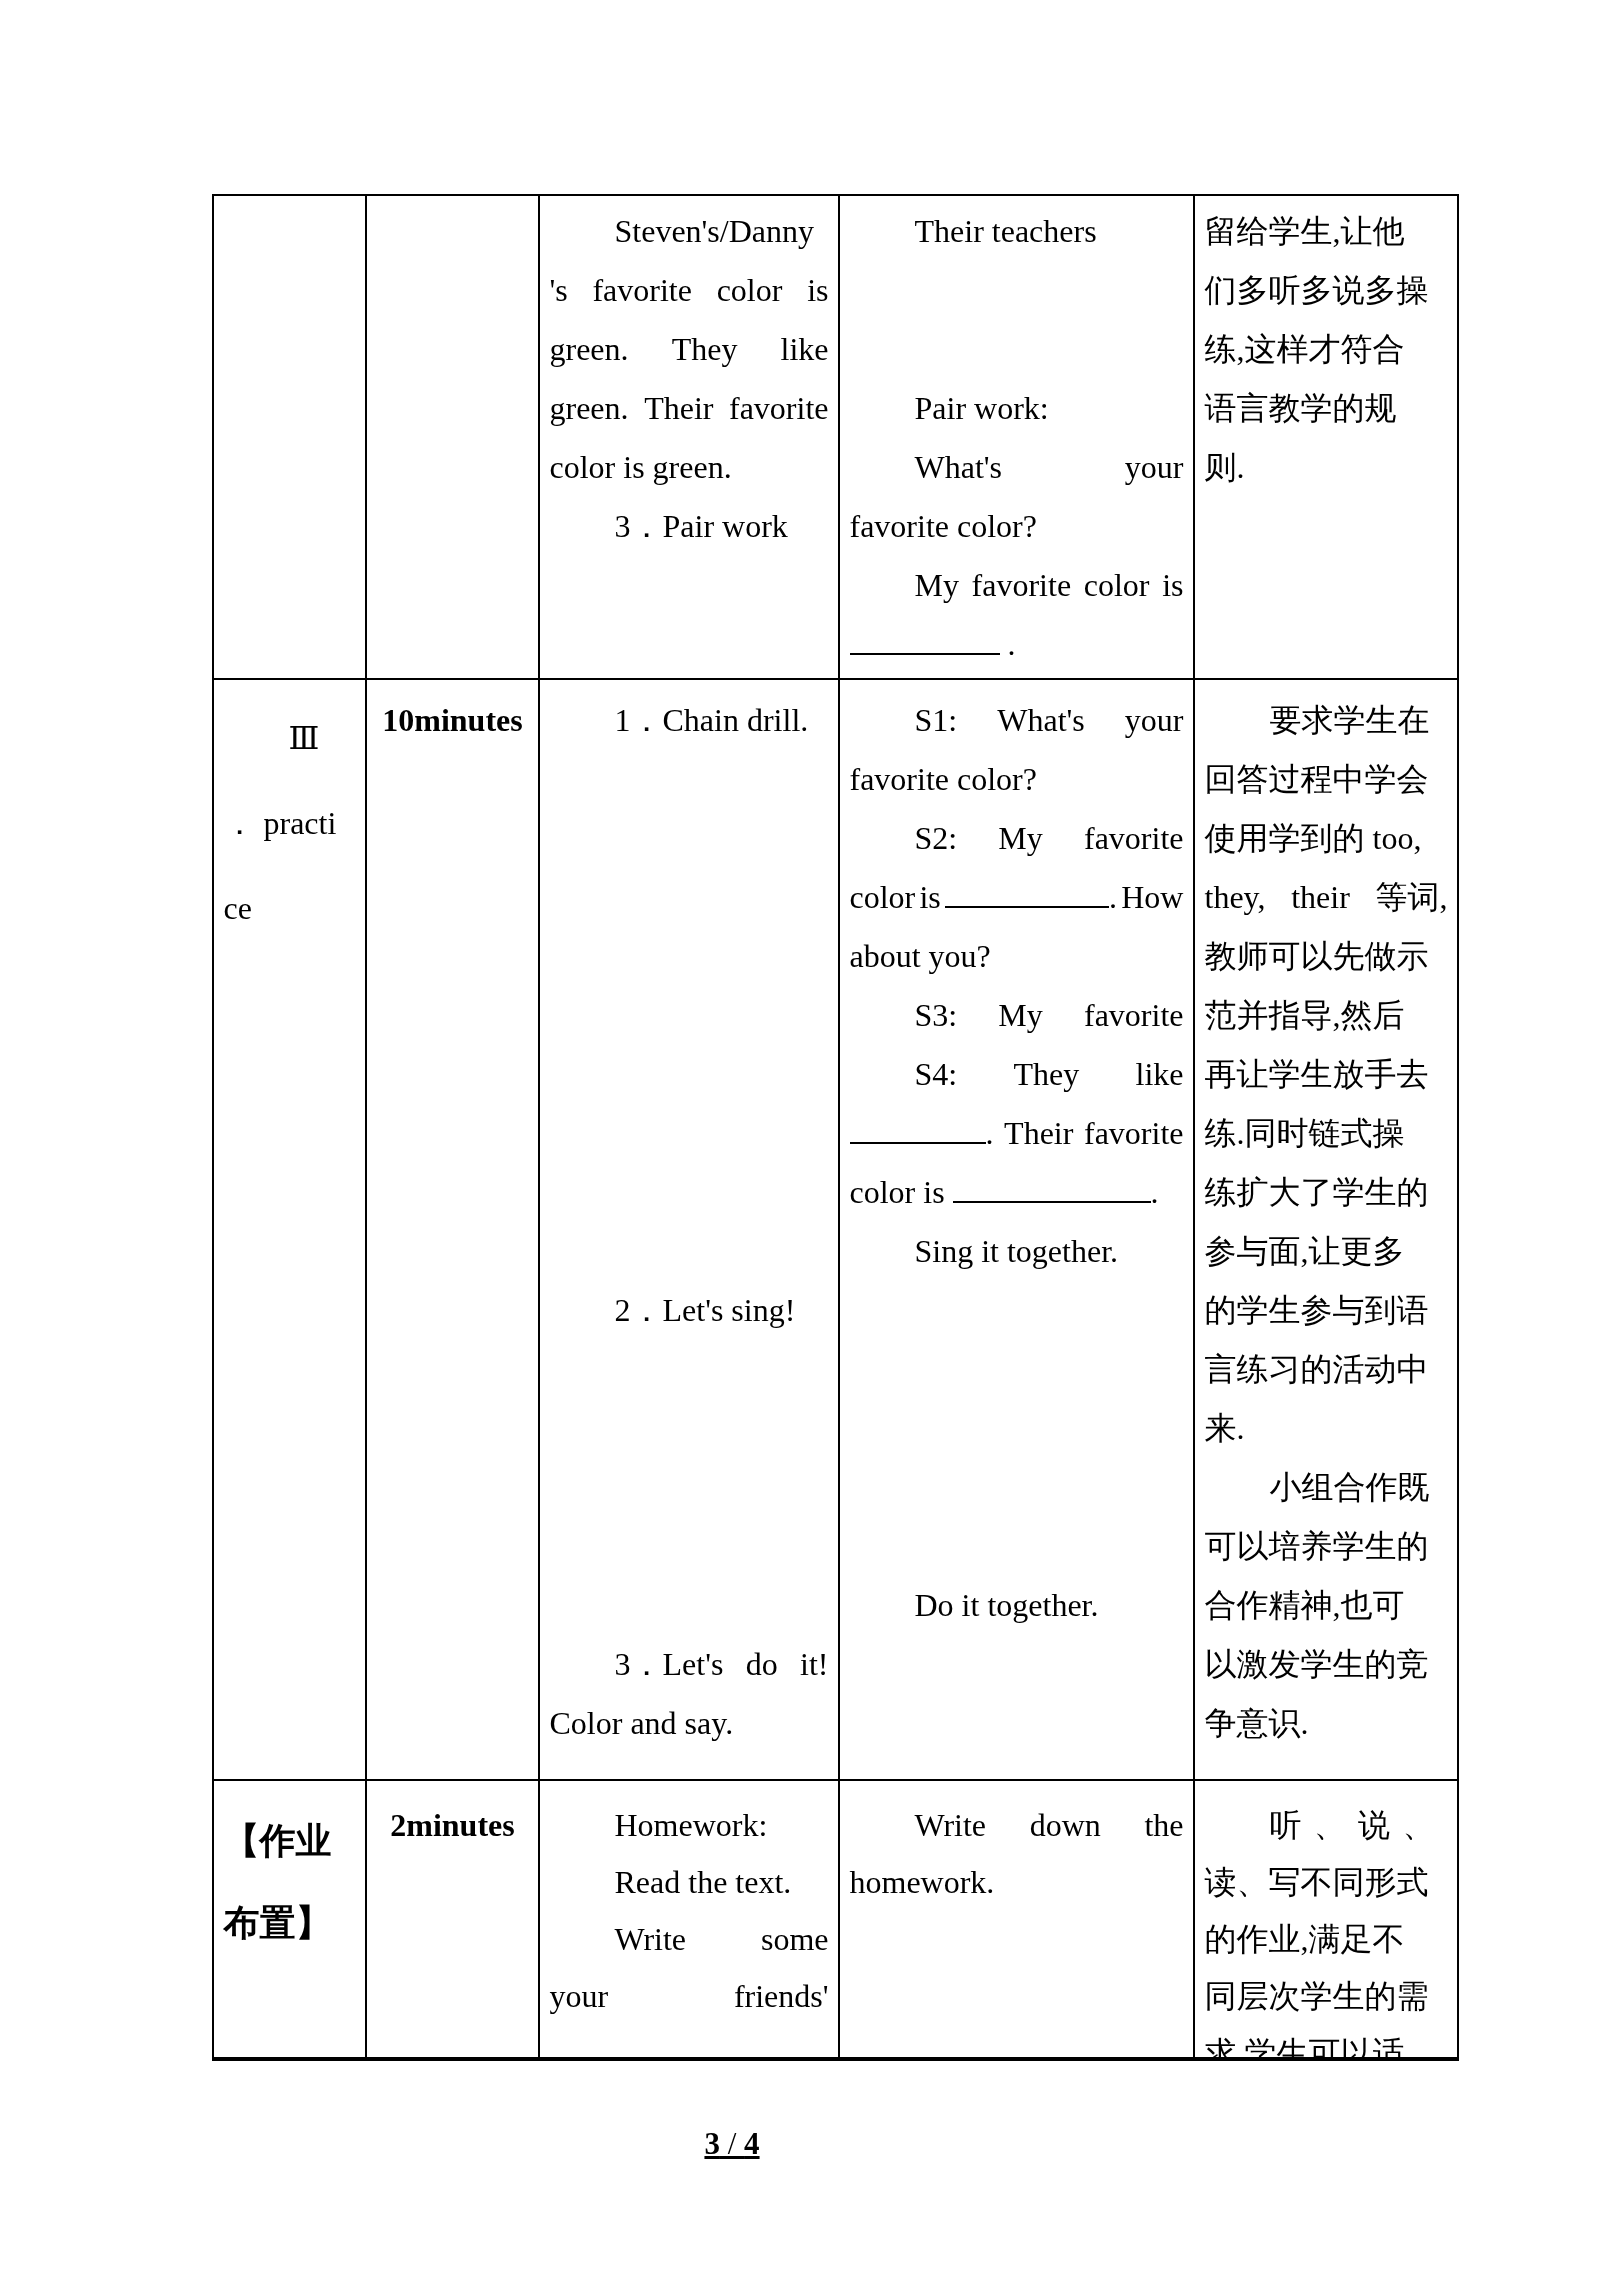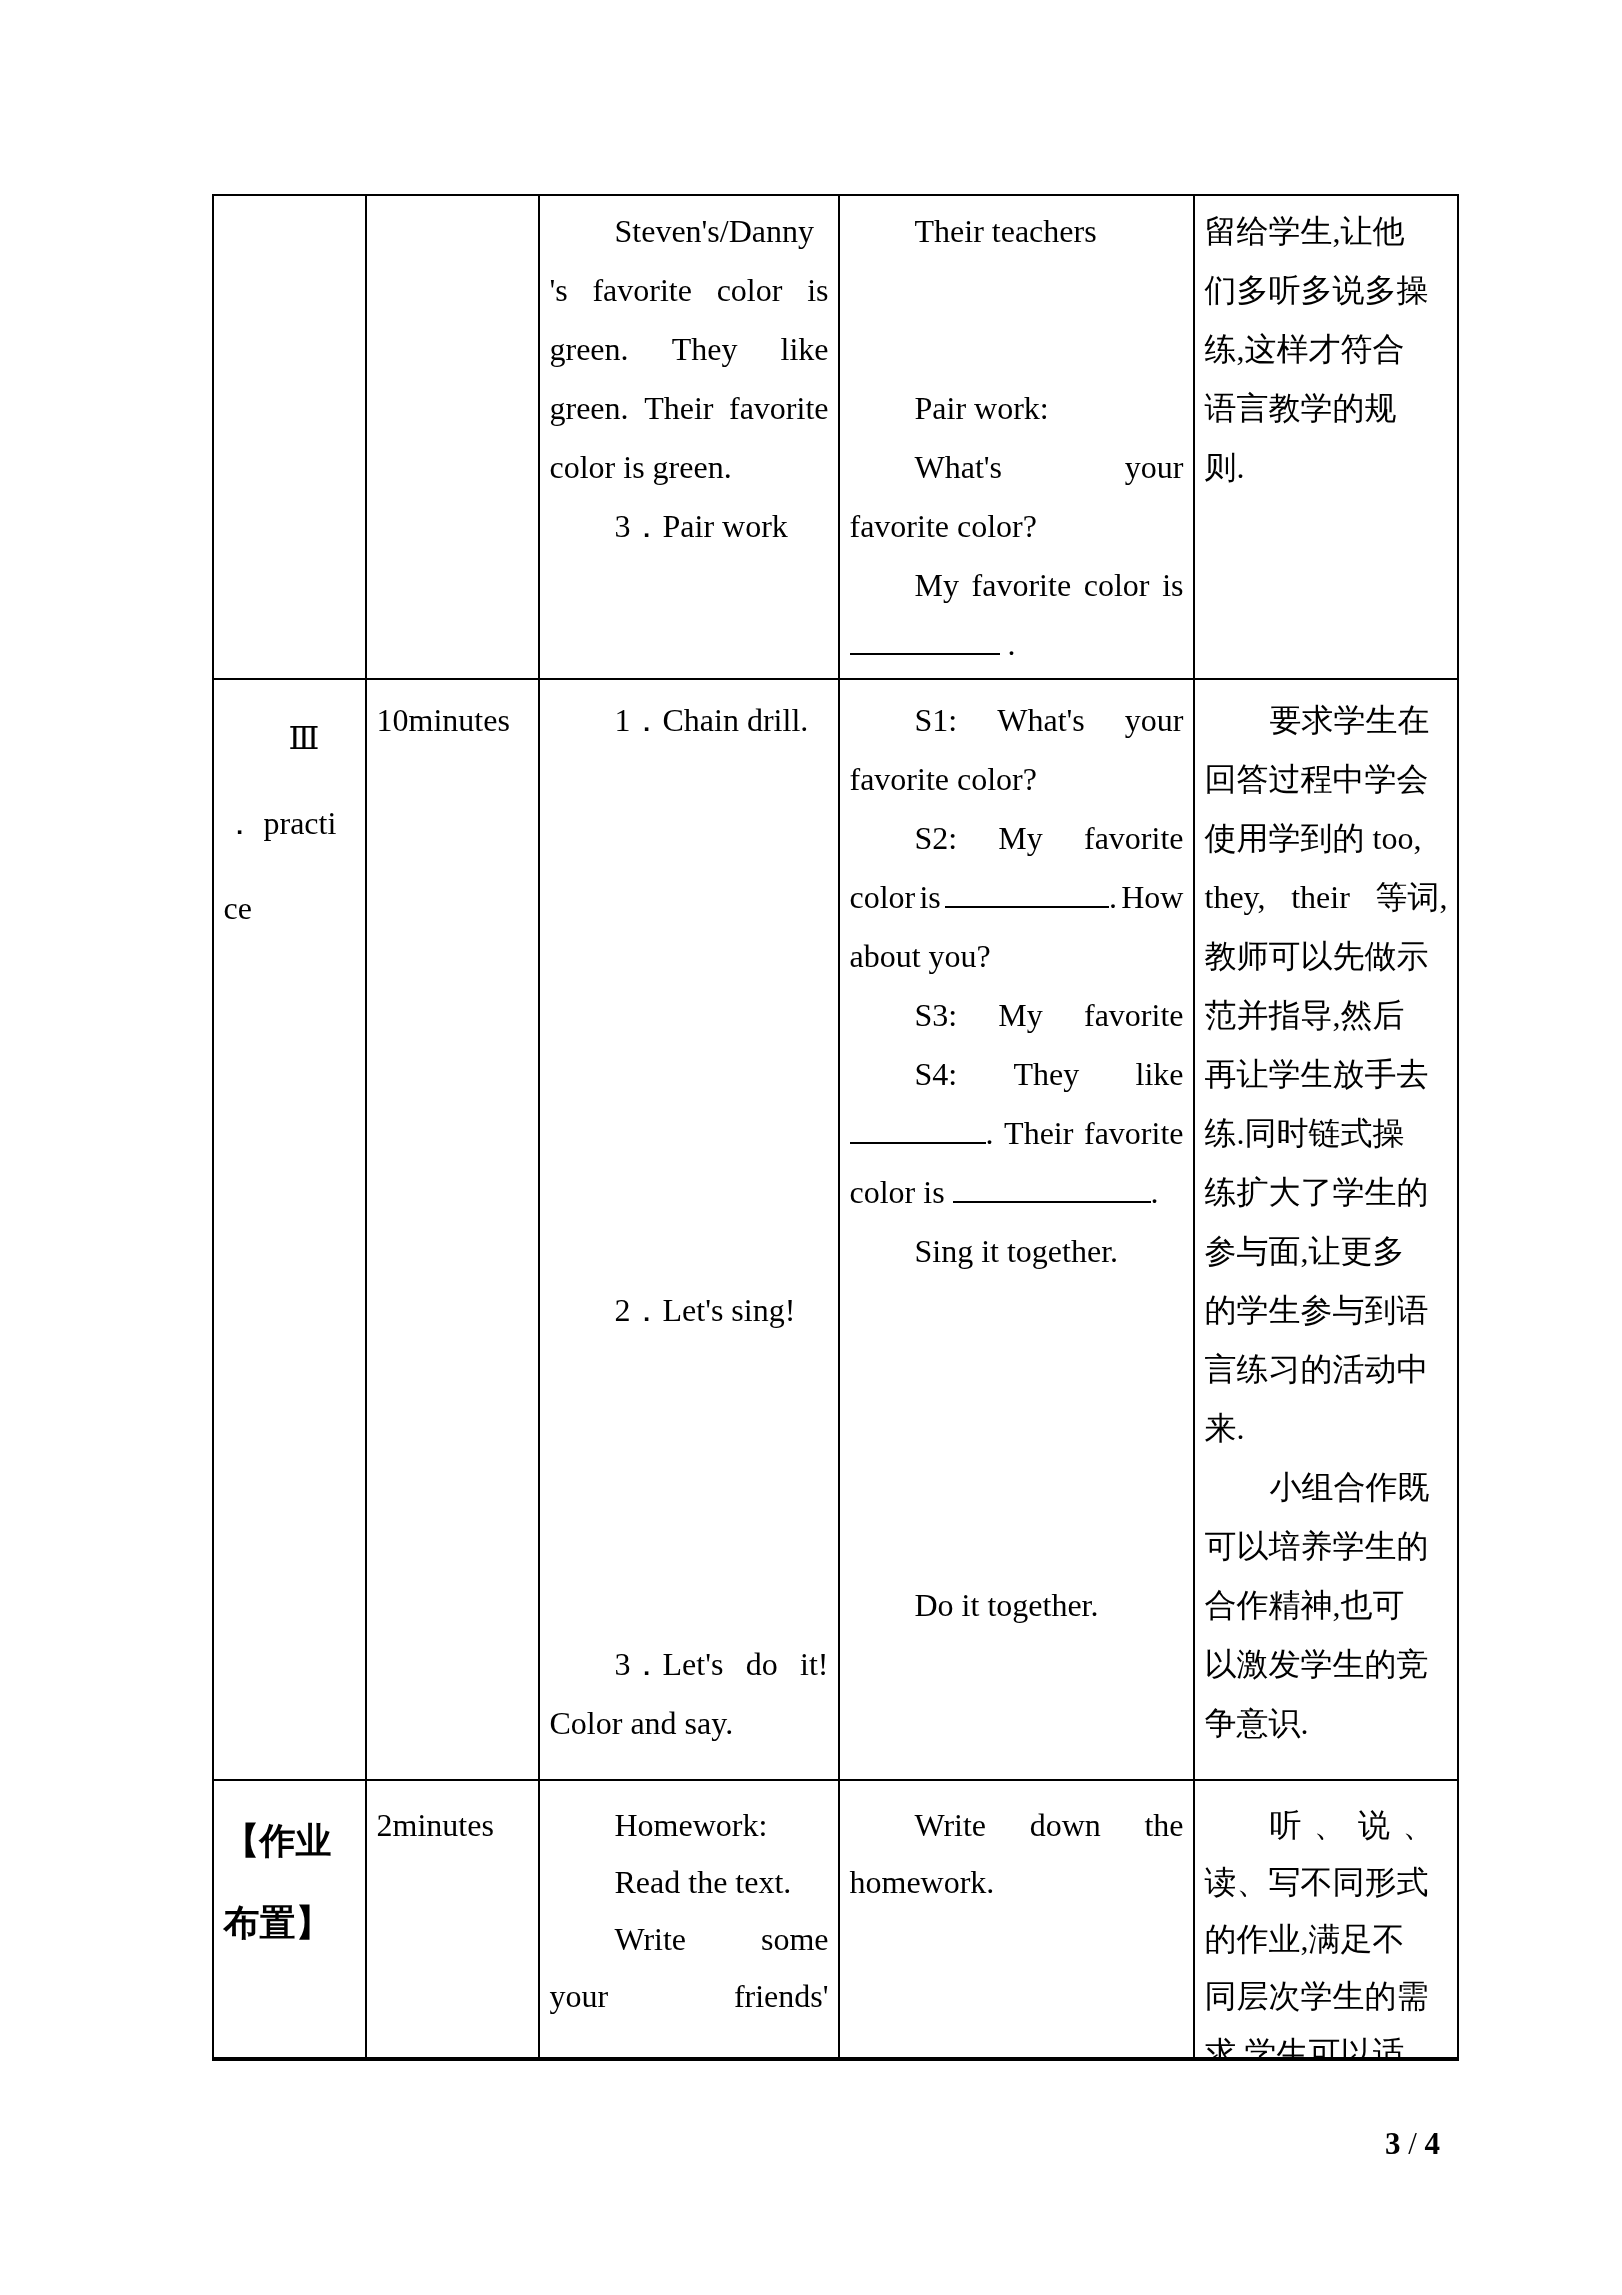--- a/index.html
+++ b/index.html
@@ -28,24 +28,24 @@
   .ln{line-height:59px;height:59px;white-space:pre;}
   .r3 .ln{line-height:57px;height:57px;}
   .ln.just{display:flex;justify-content:space-between;align-items:baseline;white-space:normal;}
   .ln.ind{padding-left:65px;}
   .blank{display:inline-block;height:4.1px;border-bottom:2.7px solid #000;}
   .bwrap{white-space:pre;}
   #cell-r2c1{padding-top:16.4px;}
   #cell-r2c1 .ln{line-height:85px;height:85px;}
   #cell-r3c1{font-weight:bold;font-size:36px;padding-top:19px;}
   #cell-r3c1 .ln{line-height:82px;height:82px;}
-  #cell-r2c2 .ln,#cell-r3c2 .ln{}
+  #cell-r2c2 .ln,#cell-r3c2 .ln{text-align:center;font-weight:bold;}
   #page-footer{
     position:absolute;left:0;top:2126px;width:1416px;
-    text-align:right;font-size:31px;
+    text-align:center;font-size:31px;text-decoration:underline;
   }
   #page-footer .b{font-weight:bold;}
 </style>
 </head>
 <body>
 
 <div id="page">
 
   <div id="lesson-table">
     <div class="cell c1 r1" id="cell-r1c1"></div>

